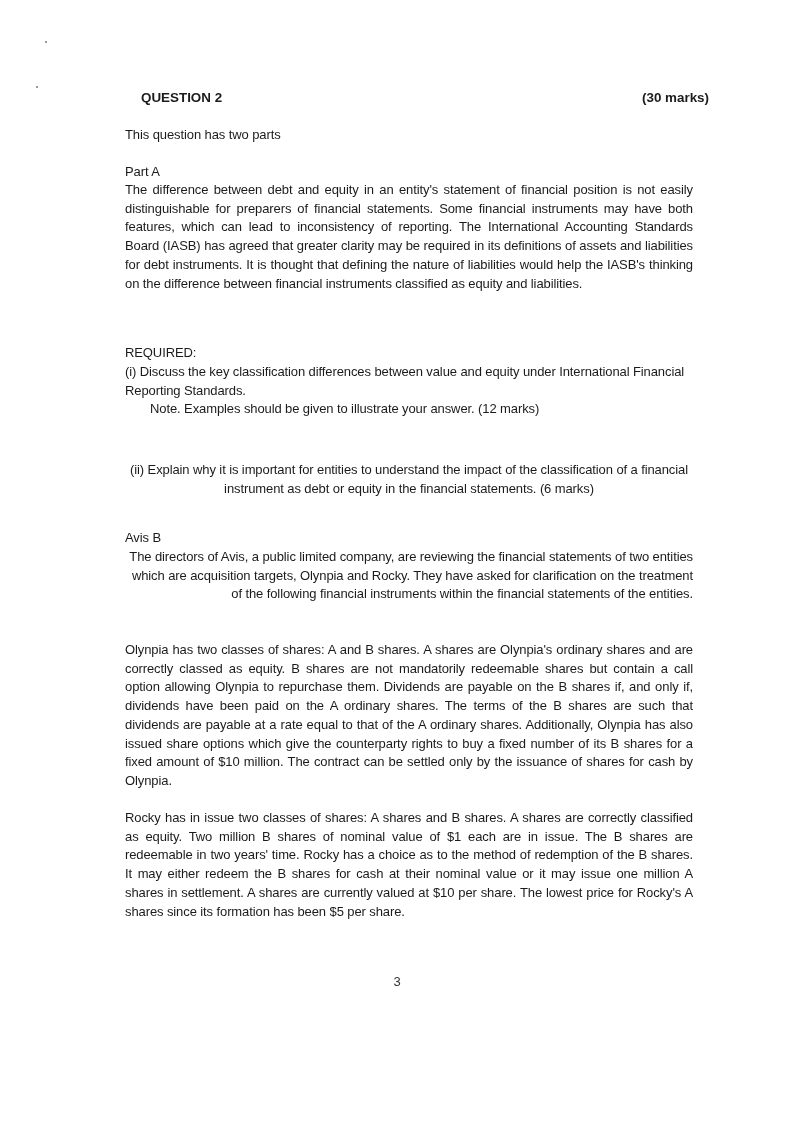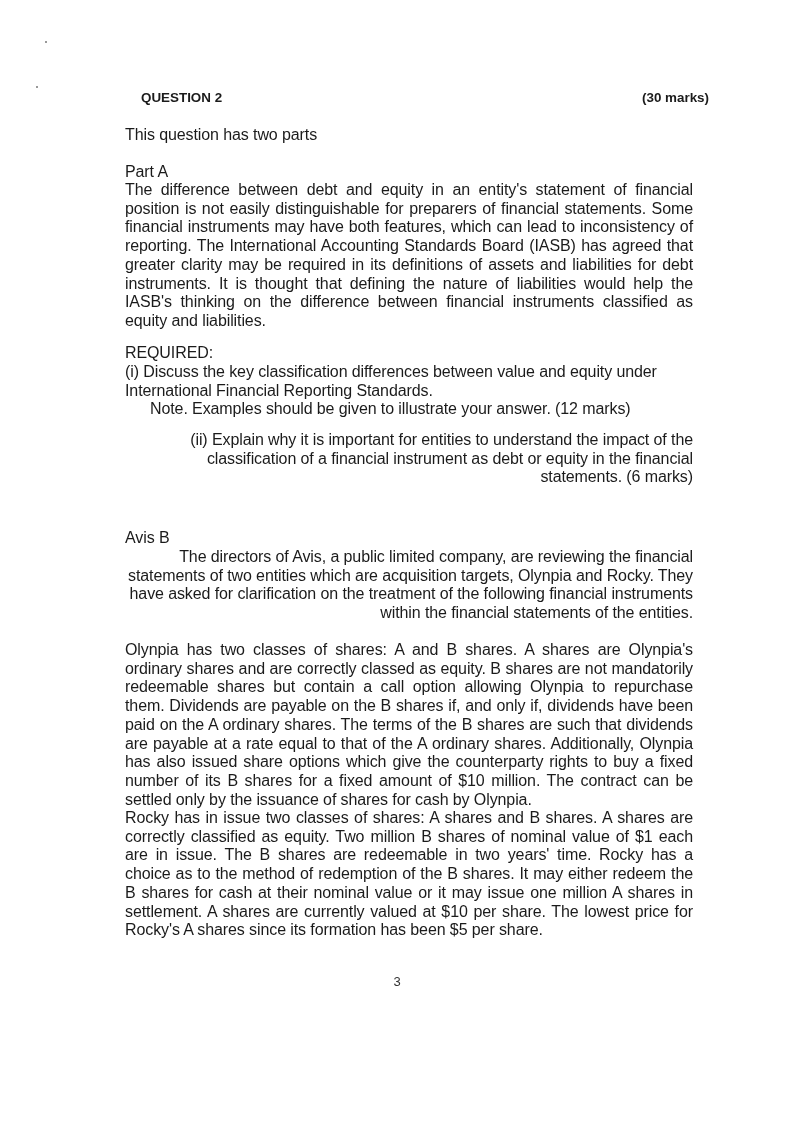--- a/index.html
+++ b/index.html
@@ -1,19 +1,19 @@
 <!DOCTYPE html>
 <html><head>
 <meta charset="utf-8">
 <style>
   html, body { margin: 0; padding: 0; background: #ffffff; }
   body { width: 794px; height: 1122px; position: relative; overflow: hidden;
          font-family: "Liberation Sans", "DejaVu Sans", sans-serif; color: #1b1b1b; }
   .page { position: absolute; left: 125px; top: 0; width: 568px; }
-  .para { font-size: 16px; line-height: 18.7px; text-align: justify; margin: 0; letter-spacing: -0.1px; }
+  .para { font-size: 13px; line-height: 18.7px; text-align: justify; margin: 0; letter-spacing: -0.1px; }
   .bold { font-weight: normal; }
   .block { position: absolute; left: 0; width: 568px; }
   .qhead { position: absolute; top: 90px; left: 16px; width: 568px; font-size: 13.4px; font-weight: bold; }
   .qhead .marks { position: absolute; right: 0; top: 0; }
   .speck { position: absolute; width: 2px; height: 2px; background: #999; }
   .pagenum { position: absolute; top: 974px; left: 0; width: 794px; text-align: center; font-size: 13px; color: #333; }
 </style>
 </head>
 <body>
 
@@ -31,21 +31,21 @@
 
   <p class="para block bold" style="top:163px;">Part A</p>
   <p class="para block" style="top:181px;">The difference between debt and equity in an entity's statement of financial position is not easily distinguishable for preparers of financial statements. Some financial instruments may have both features, which can lead to inconsistency of reporting. The International Accounting Standards Board (IASB) has agreed that greater clarity may be required in its definitions of assets and liabilities for debt instruments. It is thought that defining the nature of liabilities would help the IASB's thinking on the difference between financial instruments classified as equity and liabilities.</p>
 
   <p class="para block bold" style="top:344px;">REQUIRED:</p>
   <p class="para block" style="top:363px; text-align:left; width:560px;">(i) Discuss the key classification differences between value and equity under International Financial Reporting Standards.</p>
   <p class="para block" style="top:400px; text-align:left;margin-left:25px;">
     <span class="bold">Note.</span><span> Examples should be given to illustrate your answer. </span><span class="bold">(12 marks)</span>
   </p>
 
-  <p class="para block" style="top:431px; text-align:right;">
+  <p class="para block" style="top:461px; text-align:center;">
     <span>(ii) Explain why it is important for entities to understand the impact of the classification of a financial instrument as debt or equity in the financial statements. </span><span class="bold">(6 marks)</span>
   </p>
 
   <p class="para block bold" style="top:529px;">Avis B</p>
   <p class="para block" style="top:548px; text-align:right;">The directors of Avis, a public limited company, are reviewing the financial statements of two entities which are acquisition targets, Olynpia and Rocky. They have asked for clarification on the treatment of the following financial instruments within the financial statements of the entities.</p>
 
   <p class="para block" style="top:641px;">Olynpia has two classes of shares: A and B shares. A shares are Olynpia's ordinary shares and are correctly classed as equity. B shares are not mandatorily redeemable shares but contain a call option allowing Olynpia to repurchase them. Dividends are payable on the B shares if, and only if, dividends have been paid on the A ordinary shares. The terms of the B shares are such that dividends are payable at a rate equal to that of the A ordinary shares. Additionally, Olynpia has also issued share options which give the counterparty rights to buy a fixed number of its B shares for a fixed amount of $10 million. The contract can be settled only by the issuance of shares for cash by Olynpia.</p>
 
   <p class="para block" style="top:809px;">Rocky has in issue two classes of shares: A shares and B shares. A shares are correctly classified as equity. Two million B shares of nominal value of $1 each are in issue. The B shares are redeemable in two years' time. Rocky has a choice as to the method of redemption of the B shares. It may either redeem the B shares for cash at their nominal value or it may issue one million A shares in settlement. A shares are currently valued at $10 per share. The lowest price for Rocky's A shares since its formation has been $5 per share.</p>
 </div>

